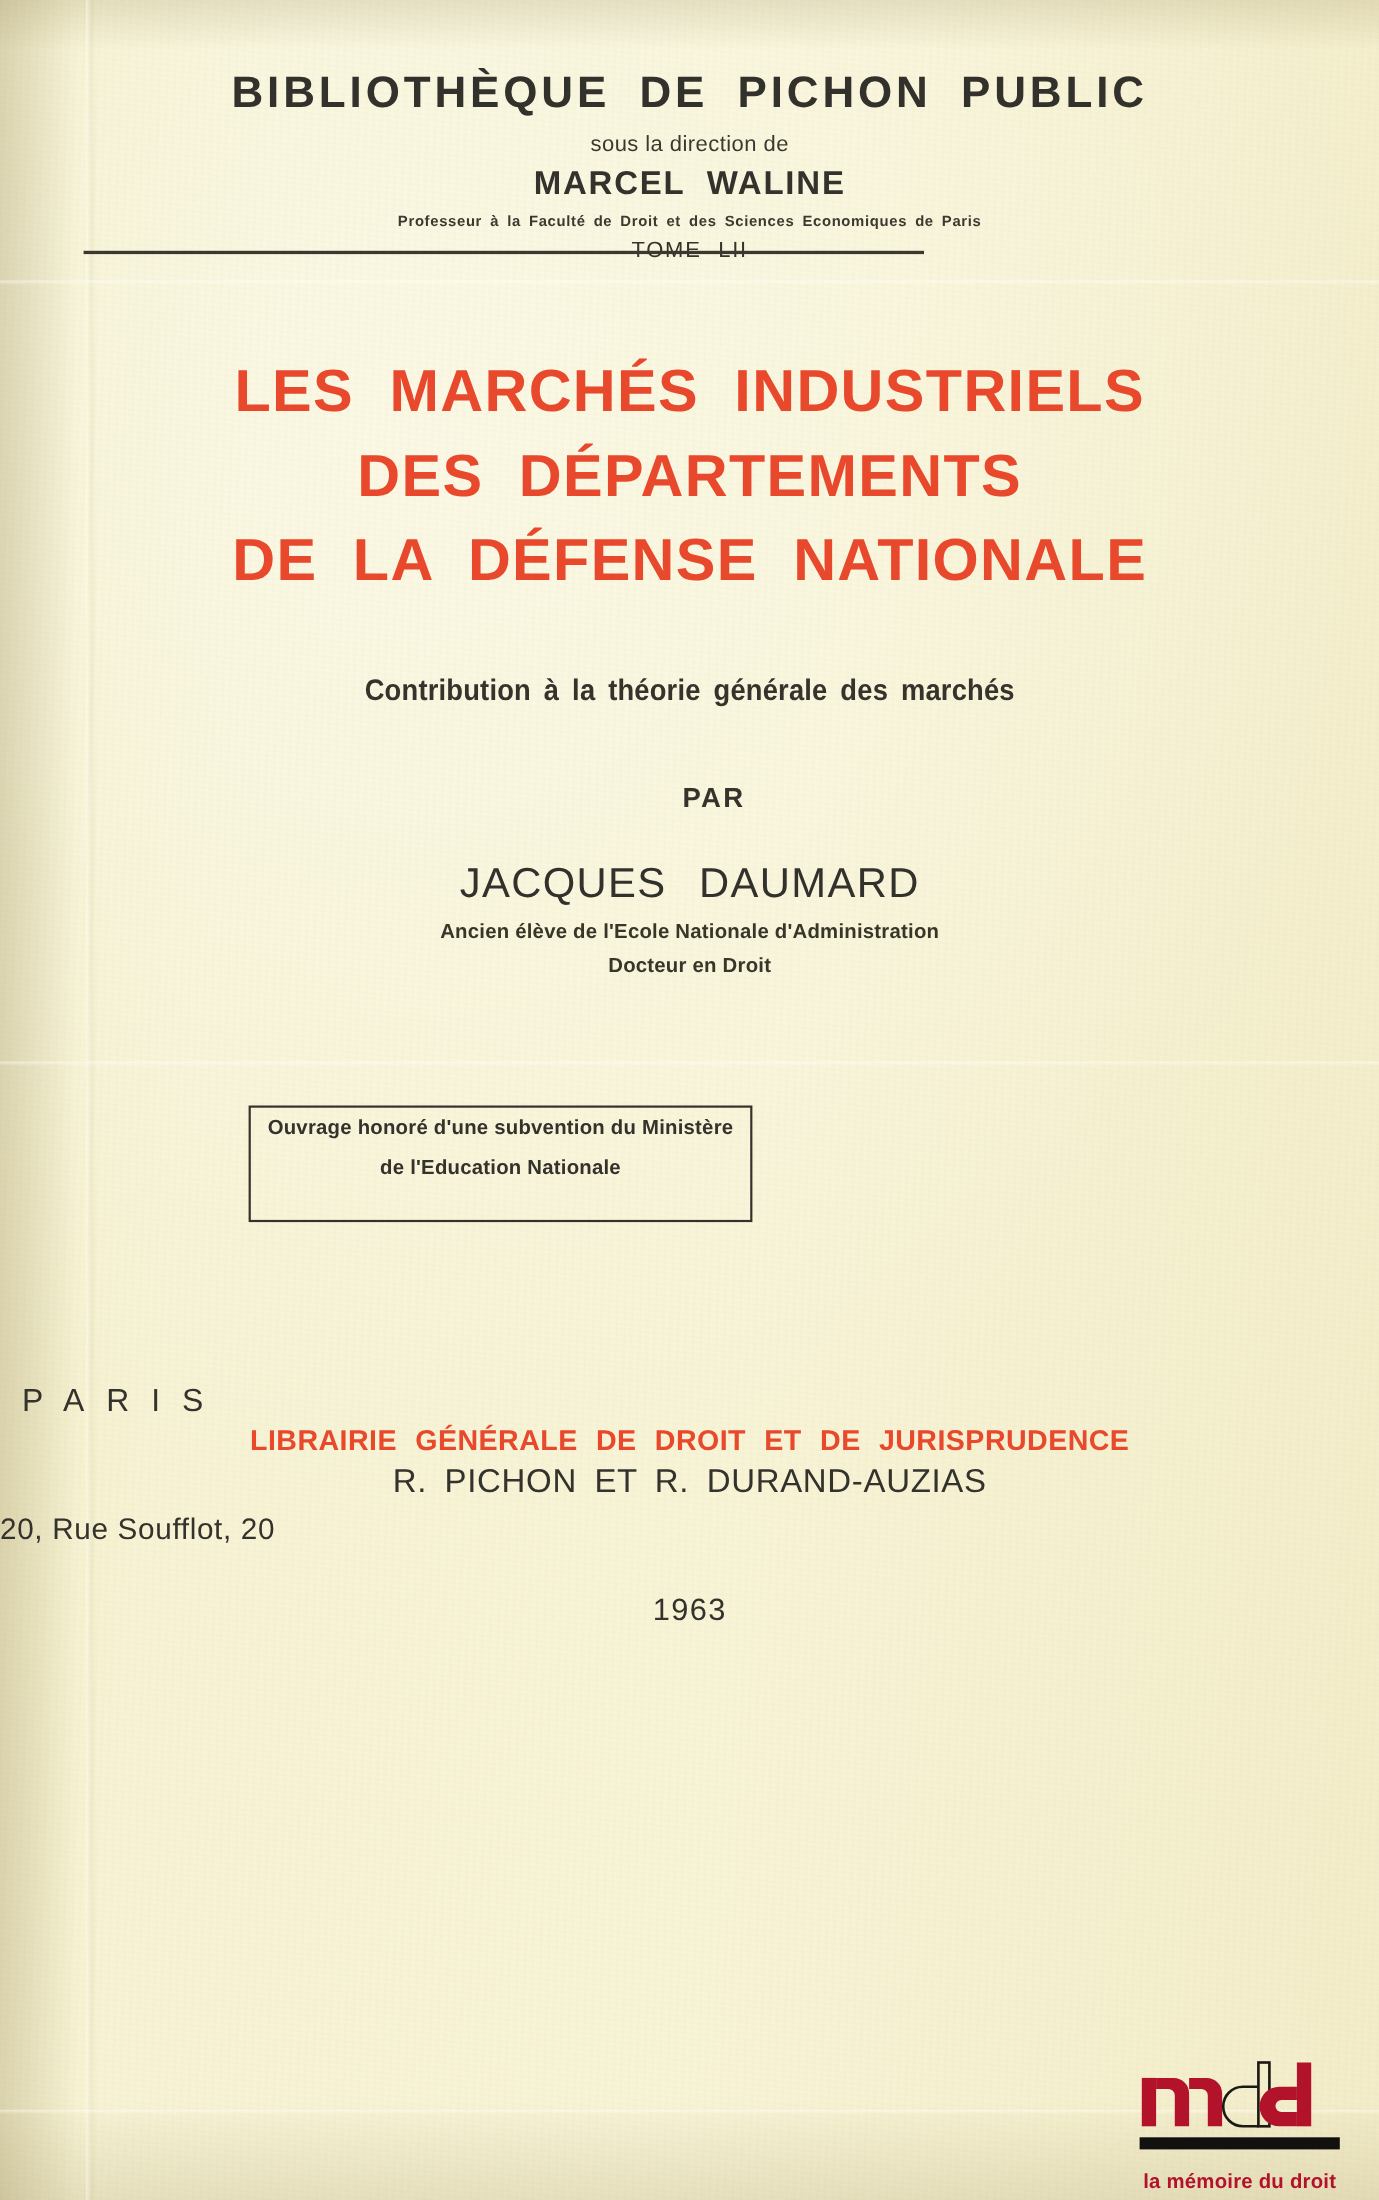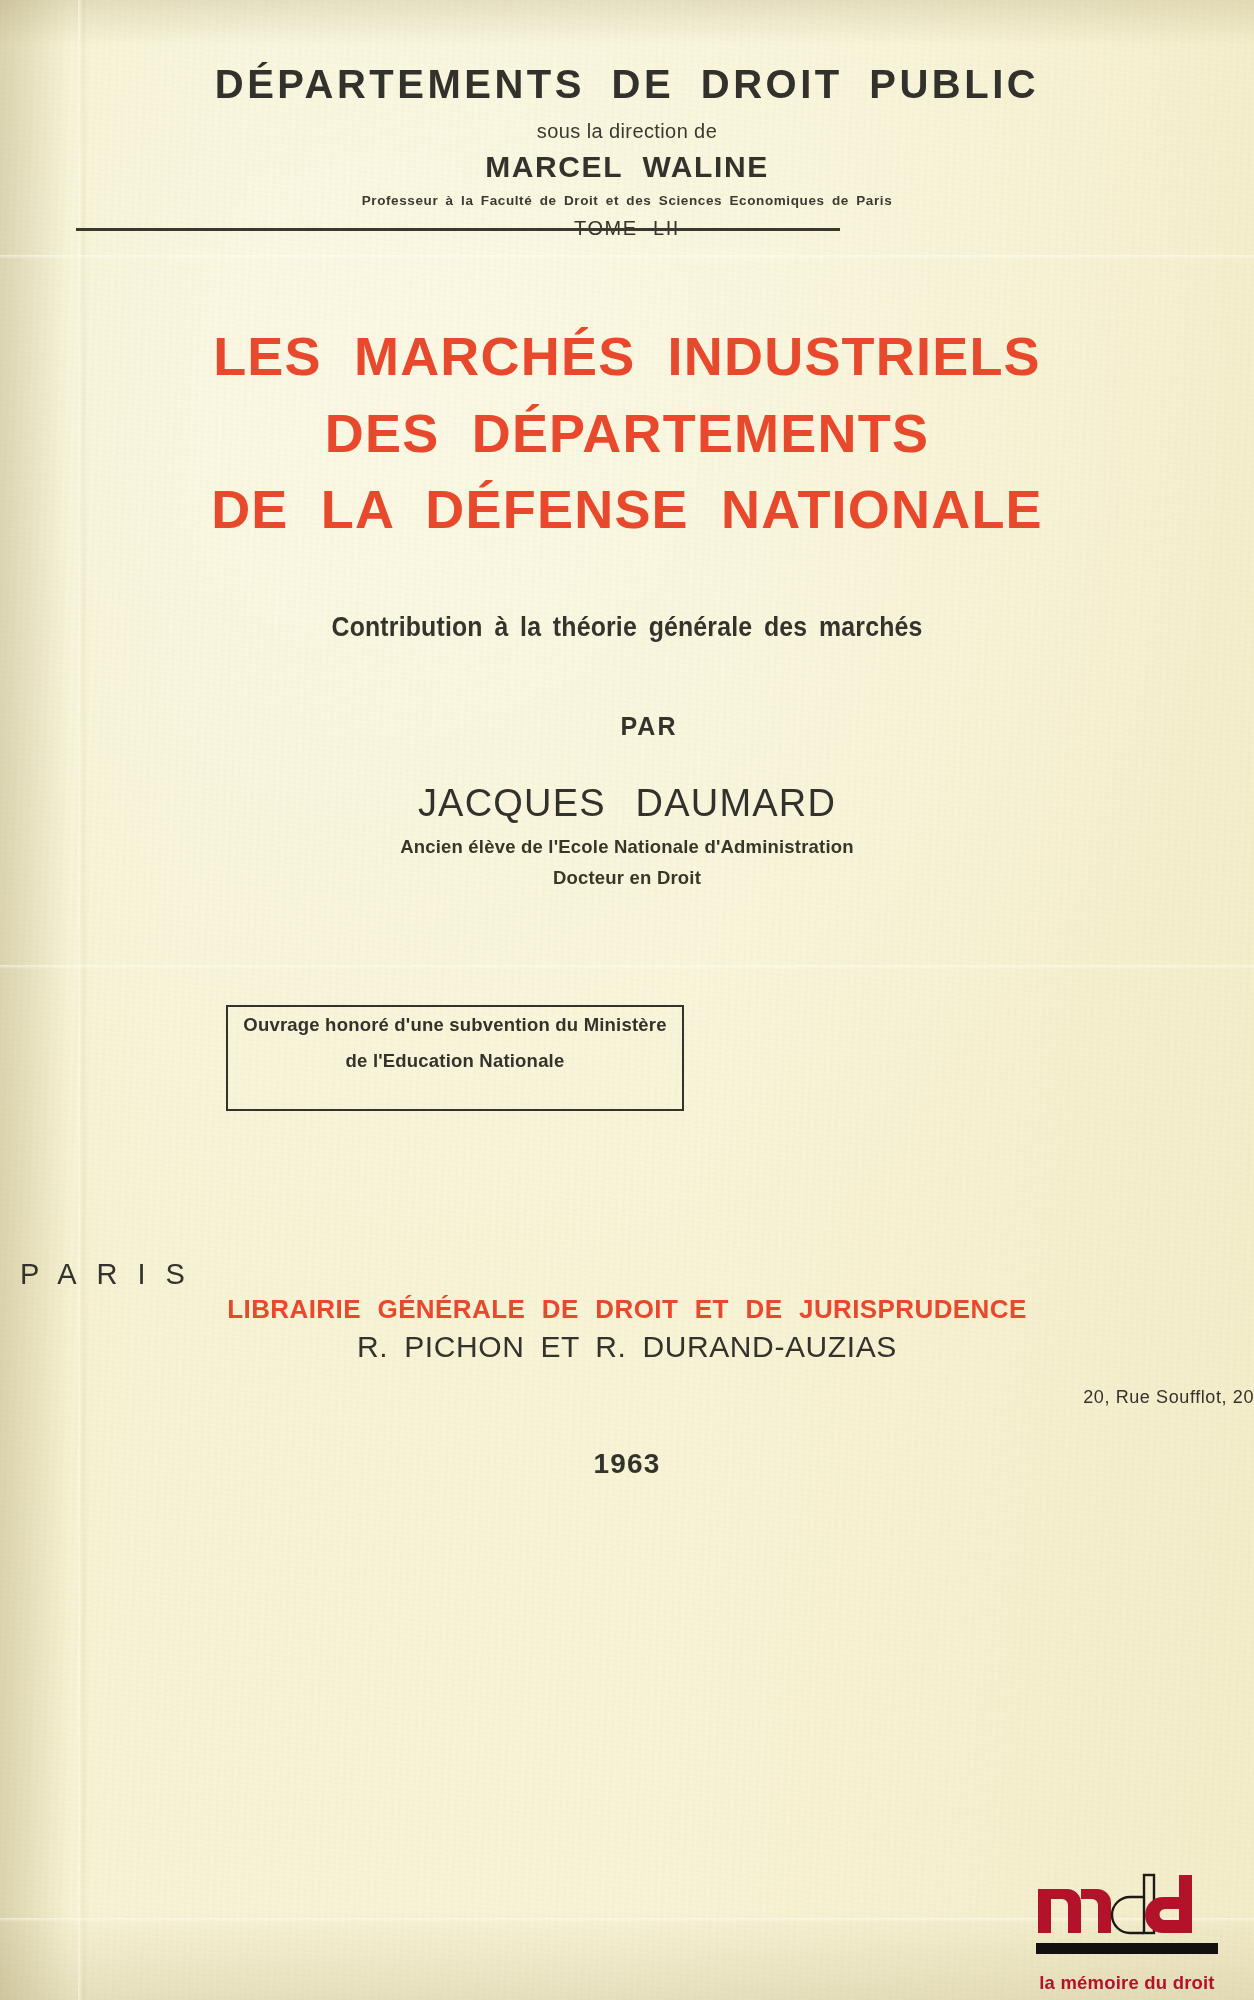--- a/index.html
+++ b/index.html
@@ -232,34 +232,33 @@
     font-size: 30px;
     font-weight: 400;
     letter-spacing: 0.6px;
     word-spacing: 7px;
     color: #34322c;
   }
   .pub-address {
     position: absolute;
     left: 0; right: 0;
     top: 1375px;
-    text-align: right;
-    font-size: 18px;
+    text-align: left;
+    font-size: 27px;
     font-weight: 400;
     letter-spacing: 0.6px;
     color: #34322c;
-    margin-top: 12px;
   }
   .pub-year {
     position: absolute;
     left: 0; right: 0;
     top: 1448px;
     text-align: center;
     font-size: 28px;
-    font-weight: 700;
+    font-weight: 400;
     letter-spacing: 1.2px;
     color: #34322c;
   }
 
   
   .logo {
     position: absolute;
     right: 24px;
     bottom: 6px;
     width: 206px;
@@ -294,21 +293,21 @@
   <div class="edge-shade-left"></div>
   <div class="edge-shade-bottom"></div>
   <div class="fold"></div>
   <div class="scanline" style="top:255px"></div>
   <div class="scanline" style="top:965px"></div>
   <div class="scanline" style="top:1918px"></div>
 
   <div class="content">
 
     <div class="series">
-      <div class="series-title">DÉPARTEMENTS DE DROIT PUBLIC</div>
+      <div class="series-title">BIBLIOTHÈQUE DE PICHON PUBLIC</div>
       <div class="series-direction">sous la direction de</div>
       <div class="series-director">MARCEL WALINE</div>
       <div class="series-affiliation">Professeur à la Faculté de Droit et des Sciences Economiques de Paris</div>
       <div class="series-tome">TOME LII</div>
     </div>
 
     <div class="rule"></div>
 
     <div class="title-block">
       <div class="title-line">LES MARCHÉS INDUSTRIELS</div>

